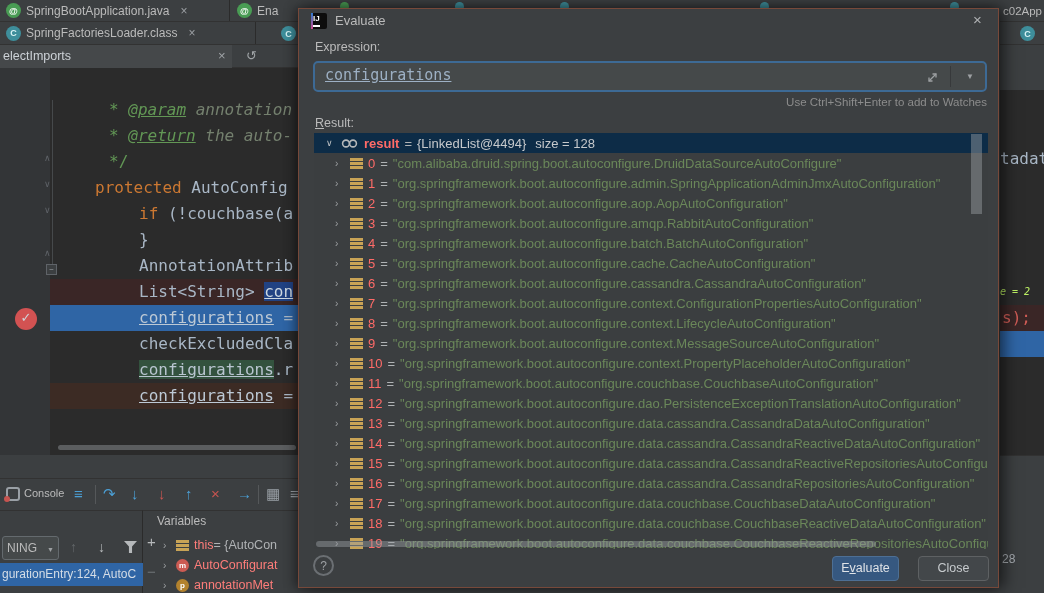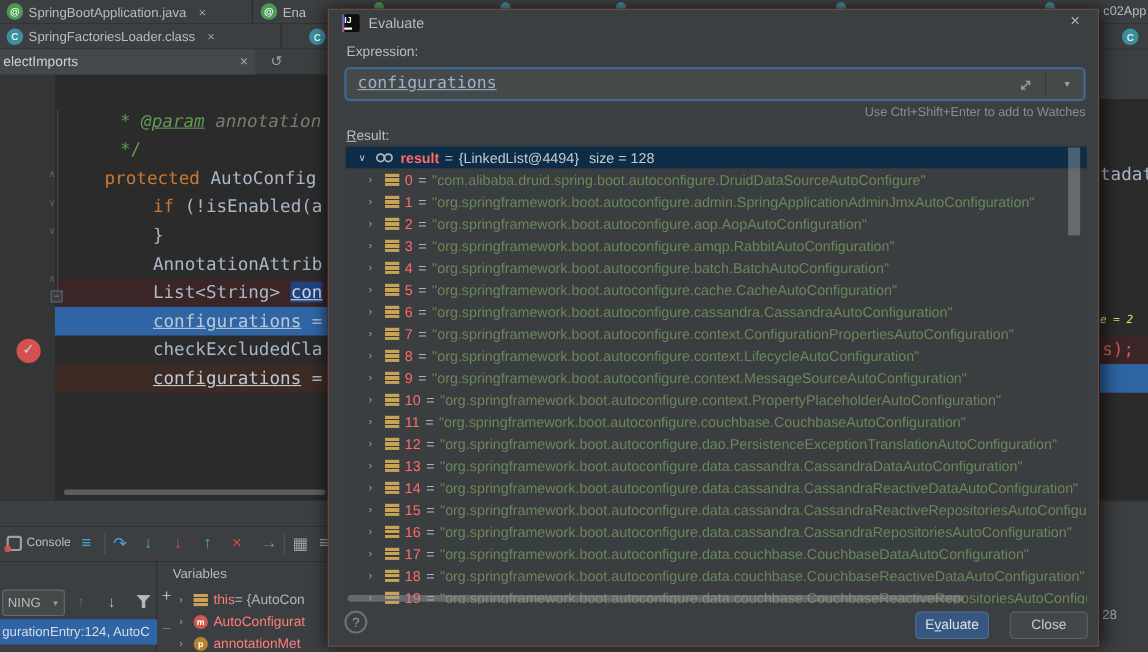--- a/index.html
+++ b/index.html
@@ -163,28 +163,30 @@
     <div class="abs findrow">
       <div class="findinput nowrap">electImports</div>
       <span class="fico" style="left:218px;">×</span>
       <span class="fico" style="left:246px;">↺</span>
     </div>
 
     <div class="abs editor">
       <div class="gutter"></div>
       <div class="lines">
           <div class="cline" style="padding-left: 59px;"><span class="tk-doc">* </span><span class="tk-doctag">@param</span><span class="tk-docbody"> annotation</span></div>
+          <div class="cline" style="padding-left: 59px;"><span class="tk-doc">* </span><span class="tk-doctag">@return</span><span class="tk-docbody"> the auto-</span></div>
           <div class="cline" style="padding-left: 59px;"><span class="tk-doc">*/</span></div>
           <div class="cline" style="padding-left: 45px;"><span class="tk-kw">protected </span><span class="tk-plain">AutoConfig</span></div>
-          <div class="cline" style="padding-left: 89px;"><span class="tk-kw">if </span><span class="tk-plain">(!isEnabled(a</span></div>
+          <div class="cline" style="padding-left: 89px;"><span class="tk-kw">if </span><span class="tk-plain">(!couchbase(a</span></div>
           <div class="cline" style="padding-left: 89px;"><span class="tk-plain">}</span></div>
           <div class="cline" style="padding-left: 89px;"><span class="tk-plain">AnnotationAttrib</span></div>
           <div class="cline lb-bp" style="padding-left: 89px;"><span class="tk-plain">List&lt;String&gt; </span><span class="tk-selu">con</span></div>
           <div class="cline lb-exec" style="padding-left: 89px;"><span class="tk-und">configurations</span><span class="tk-plain"> =</span></div>
           <div class="cline" style="padding-left: 89px;"><span class="tk-plain">checkExcludedCla</span></div>
+          <div class="cline" style="padding-left: 89px;"><span class="tk-hlu">configurations</span><span class="tk-plain">.r</span></div>
           <div class="cline lb-bp2" style="padding-left: 89px;"><span class="tk-und">configurations</span><span class="tk-plain"> =</span></div>
         </div>
       <div class="guide"></div>
       <div class="fold" style="top:86px;">∧</div>
       <div class="fold" style="top:112px;">∨</div>
       <div class="fold" style="top:138px;">∨</div>
       <div class="fold" style="top:181px;">∧</div>
       <div class="foldbox" style="top:196px;">−</div>
       <div class="bp">✓</div>
       <div class="ehscroll"></div>

